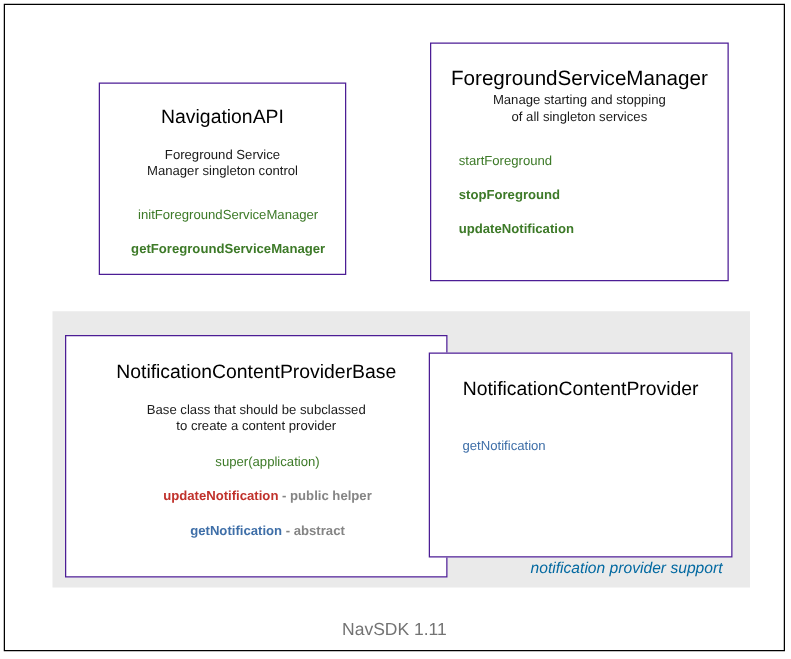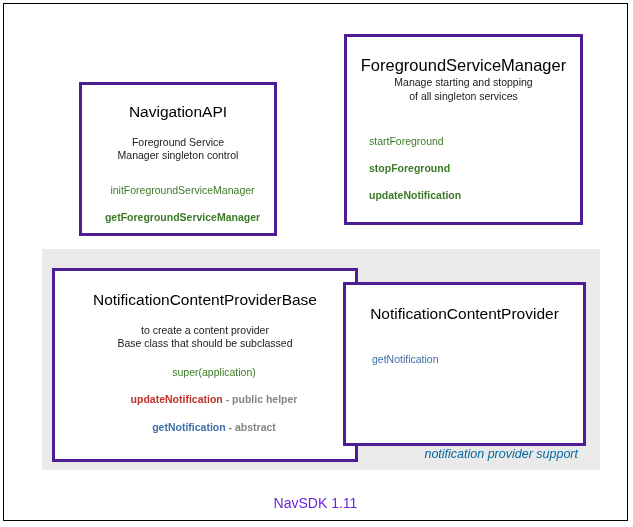--- a/index.html
+++ b/index.html
@@ -33,21 +33,21 @@
     position: absolute;
     left: 38px;
     top: 245px;
     width: 558px;
     height: 221px;
     background: #eaeaea;
   }
   .class-box {
     position: absolute;
     background: #ffffff;
-    border: 3px solid #4c1d95;
+    border: 1px solid #4c1d95;
     box-sizing: border-box;
   }
   .box-title {
     text-align: center;
     font-size: 15.5px;
     color: #000000;
     line-height: 1.2;
   }
   .box-desc {
     text-align: center;
@@ -67,34 +67,34 @@
     margin-top: 13px;
     font-weight: bold;
   }
   .m-green { color: #3d7a28; }
   .m-red   { color: #c0312b; }
   .m-blue  { color: #3f6fa8; }
   .m-note  { color: #858585; }
 
   
   #box-navigation-api {
-    left: 75px; top: 78px; width: 198px; height: 154px;
+    left: 75px; top: 62px; width: 198px; height: 154px;
     padding: 18px 10px 0 10px;
   }
   #box-navigation-api .box-title { font-size: 15.5px; }
   #box-navigation-api .box-desc { margin-top: 14px; }
   #box-navigation-api .member-list { margin-top: 20px; text-align: center; padding-left: 9px; }
 
   #box-foreground-service-manager {
     left: 340px; top: 30px; width: 239px; height: 191px;
     padding: 19px 10px 0 10px;
   }
   #box-foreground-service-manager .box-title { font-size: 16.5px; }
   #box-foreground-service-manager .box-desc { }
-  #box-foreground-service-manager .member-list { margin-top: 30px; text-align: left; padding-left: 12px; }
+  #box-foreground-service-manager .member-list { margin-top: 20px; text-align: left; padding-left: 12px; }
 
   #box-notification-content-provider-base {
     left: 48px; top: 264px; width: 306px; height: 194px;
     padding: 20px 8px 0 8px;
   }
   #box-notification-content-provider-base .box-title { font-size: 15.5px; }
   #box-notification-content-provider-base .box-desc { margin-top: 14px; }
   #box-notification-content-provider-base .member-list { text-align: center; padding-left: 18px; }
 
   #box-notification-content-provider {
@@ -114,21 +114,21 @@
     white-space: nowrap;
     font-style: italic;
   }
   #diagram-footer {
     position: absolute;
     left: 0;
     right: 0;
     top: 491px;
     text-align: center;
     font-size: 14px;
-    color: #6d28d9;
+    color: #737373;
   }
 </style>
 </head>
 <body>
 
 <div id="canvas">
   <div id="outer-frame">
 
     <div id="group-panel">
       <div id="panel-caption">notification provider support</div>
@@ -165,22 +165,22 @@
         </div>
         <div class="member">
           <span class="m-green">updateNotification</span><span class="m-note"></span>
         </div>
       </div>
     </div>
 
     <div class="class-box" id="box-notification-content-provider-base">
       <div class="box-title">NotificationContentProviderBase</div>
       <div class="box-desc">
+        <div>Base class that should be subclassed</div>
         <div>to create a content provider</div>
-        <div>Base class that should be subclassed</div>
       </div>
       <div class="member-list">
         <div class="member">
           <span class="m-green">super(application)</span><span class="m-note"></span>
         </div>
         <div class="member">
           <span class="m-red">updateNotification</span><span class="m-note"> - public helper</span>
         </div>
         <div class="member">
           <span class="m-blue">getNotification</span><span class="m-note"> - abstract</span>

